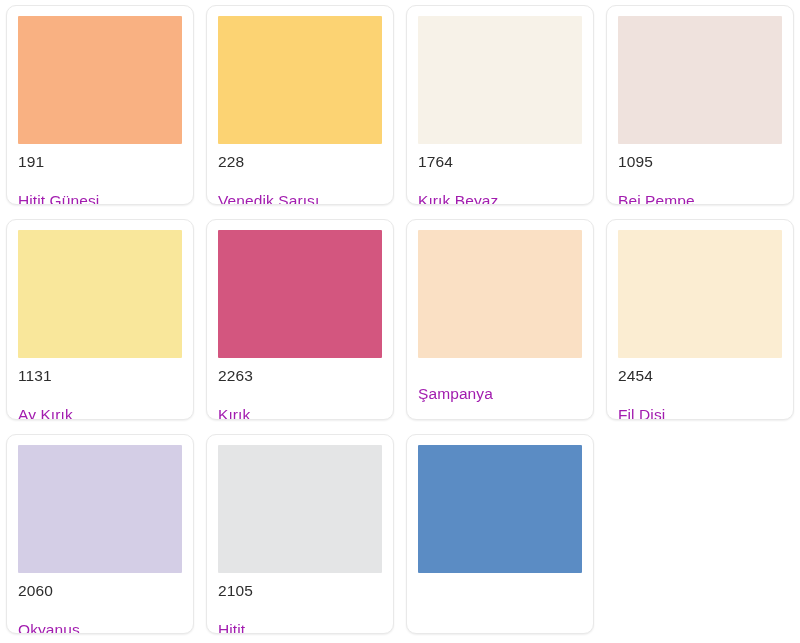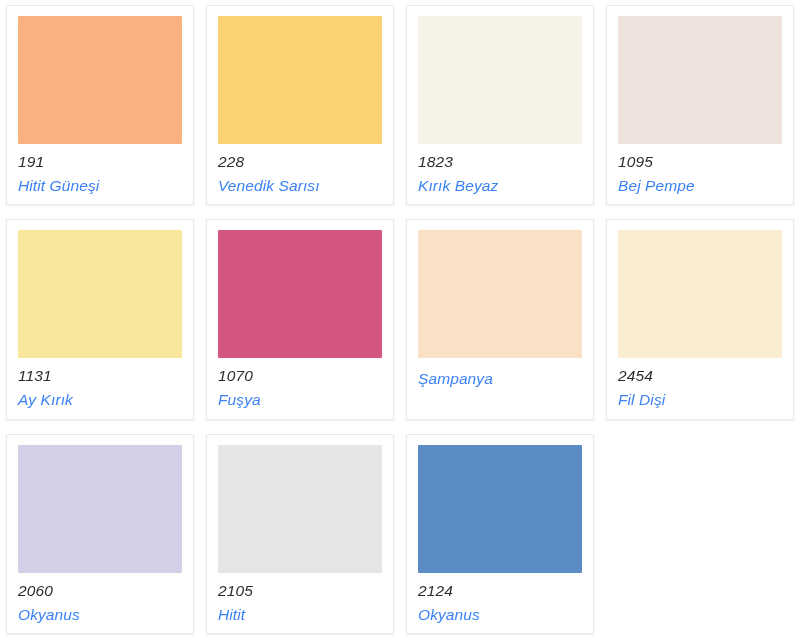--- a/index.html
+++ b/index.html
@@ -24,26 +24,25 @@
     box-sizing: border-box;
     background: #ffffff;
   }
 
   .swatch-card {
     position: relative;
     box-sizing: border-box;
     margin: 5px 6px 9px 6px;
     background: #ffffff;
     border: 1px solid #e9e9e9;
-    border-radius: 0;
+    border-radius: 10px;
     box-shadow: 0 1px 2px rgba(0,0,0,0.07);
     display: flex;
     flex-direction: column;
     overflow: hidden;
-    font-style: italic;
   }
 
   .swatch-color {
     margin: 10px 11px 0 11px;
     height: 128px;
     flex: none;
     border-radius: 1px;
   }
 
   .swatch-meta {
@@ -54,23 +53,23 @@
   .swatch-code {
     font-size: 15.5px;
     line-height: 21px;
     color: #2d2d2d;
     letter-spacing: 0.1px;
   }
 
   .swatch-name {
     font-size: 15.5px;
     line-height: 22px;
-    color: #3b82f6;
+    color: #a21caf;
     letter-spacing: 0.1px;
-    margin-top: 3px;
+    margin-top: 18px;
   }
 </style>
 </head>
 <body>
 
 <div id="palette-grid">
     <div class="swatch-card">
       <div class="swatch-color" style="background-color: rgb(249, 177, 130);"></div>
       <div class="swatch-meta">
         <div class="swatch-code">191</div>
@@ -80,43 +79,43 @@
     <div class="swatch-card">
       <div class="swatch-color" style="background-color: rgb(252, 211, 115);"></div>
       <div class="swatch-meta">
         <div class="swatch-code">228</div>
         <div class="swatch-name">Venedik Sarısı</div>
       </div>
     </div>
     <div class="swatch-card">
       <div class="swatch-color" style="background-color: rgb(247, 242, 232);"></div>
       <div class="swatch-meta">
-        <div class="swatch-code">1823</div>
+        <div class="swatch-code">1764</div>
         <div class="swatch-name">Kırık Beyaz</div>
       </div>
     </div>
     <div class="swatch-card">
       <div class="swatch-color" style="background-color: rgb(239, 226, 221);"></div>
       <div class="swatch-meta">
         <div class="swatch-code">1095</div>
         <div class="swatch-name">Bej Pempe</div>
       </div>
     </div>
     <div class="swatch-card">
       <div class="swatch-color" style="background-color: rgb(249, 231, 155);"></div>
       <div class="swatch-meta">
         <div class="swatch-code">1131</div>
         <div class="swatch-name">Ay Kırık</div>
       </div>
     </div>
     <div class="swatch-card">
       <div class="swatch-color" style="background-color: rgb(211, 86, 127);"></div>
       <div class="swatch-meta">
-        <div class="swatch-code">1070</div>
-        <div class="swatch-name">Fuşya</div>
+        <div class="swatch-code">2263</div>
+        <div class="swatch-name">Kırık</div>
       </div>
     </div>
     <div class="swatch-card">
       <div class="swatch-color" style="background-color: rgb(250, 224, 196);"></div>
       <div class="swatch-meta">
         <div class="swatch-name">Şampanya</div>
       </div>
     </div>
     <div class="swatch-card">
       <div class="swatch-color" style="background-color: rgb(251, 237, 210);"></div>
@@ -134,18 +133,14 @@
     </div>
     <div class="swatch-card">
       <div class="swatch-color" style="background-color: rgb(228, 229, 230);"></div>
       <div class="swatch-meta">
         <div class="swatch-code">2105</div>
         <div class="swatch-name">Hitit</div>
       </div>
     </div>
     <div class="swatch-card">
       <div class="swatch-color" style="background-color: rgb(91, 140, 196);"></div>
-      <div class="swatch-meta">
-        <div class="swatch-code">2124</div>
-        <div class="swatch-name">Okyanus</div>
-      </div>
     </div>
   </div>
 
 </body></html>

